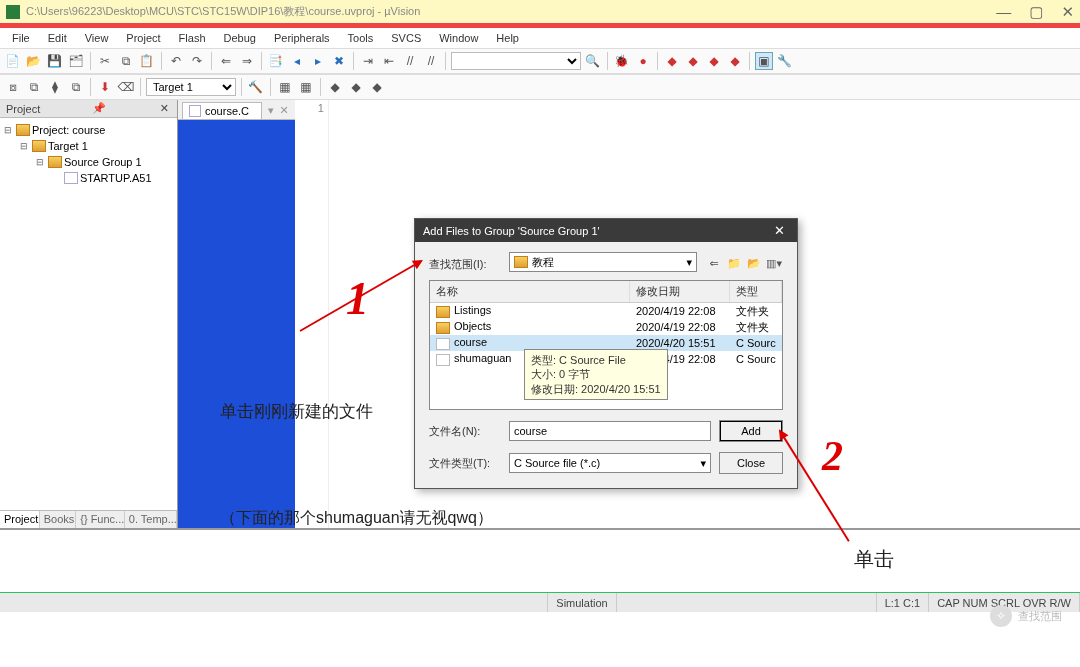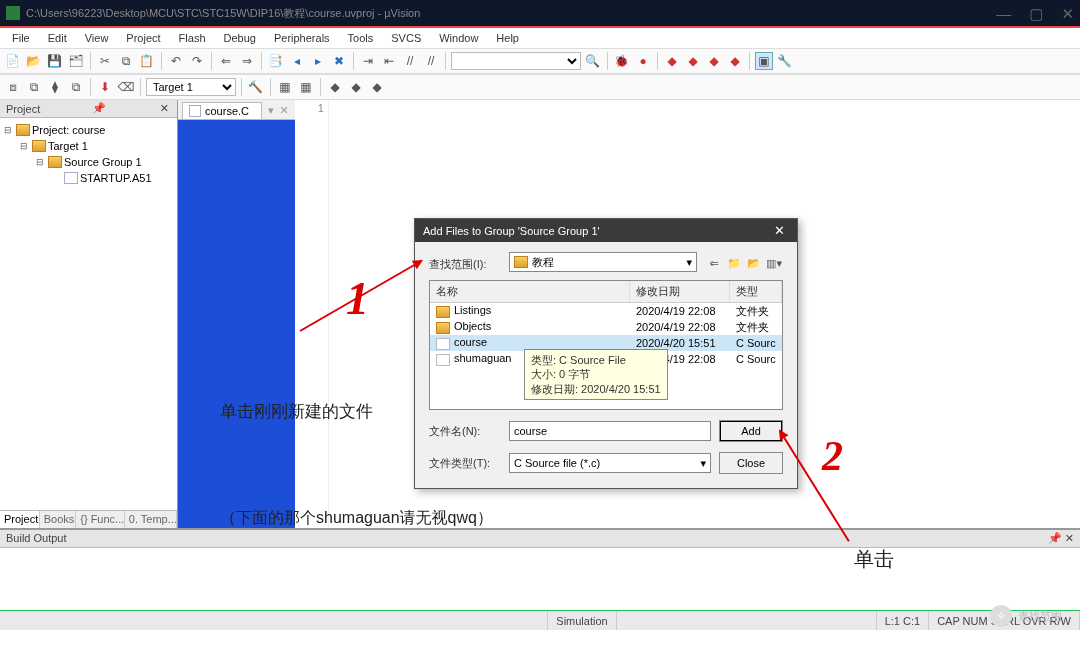--- a/index.html
+++ b/index.html
@@ -1,17 +1,17 @@
 <!DOCTYPE html>
 <html><head>
 <meta charset="utf-8">
 <style>
 * { margin:0; padding:0; box-sizing:border-box; font-family:"Microsoft YaHei","Segoe UI",Tahoma,sans-serif; font-size:11px; }
 body { background:#fff; width:1080px; height:667px; overflow:hidden; position:relative; }
-.titlebar { height:28px; background:#0f172a; border-bottom:2px solid #ef4444; display:flex; align-items:center; padding:0 6px; color:#999; }
+.titlebar { height:28px; background:#fef9c3; border-bottom:5px solid #ef4444; display:flex; align-items:center; padding:0 6px; color:#999; }
 .titlebar .appicon { width:14px; height:14px; background:#2a7d3a; margin-right:6px; }
 .titlebar .title { flex:1; color:#888; font-size:11px; }
 .winbtns { display:flex; gap:18px; color:#666; }
 .winbtns span { cursor:pointer; font-size:15px; line-height:1; }
 .menubar { height:20px; display:flex; align-items:center; padding:0 4px; gap:2px; background:#fff; color:#333; }
 .menubar span { padding:2px 8px; cursor:pointer; }
 .toolbar { height:26px; display:flex; align-items:center; padding:2px 4px; gap:3px; border-top:1px solid #ddd; border-bottom:1px solid #ddd; background:#fafafa; }
 .tbtn { width:18px; height:18px; border:1px solid transparent; display:flex; align-items:center; justify-content:center; cursor:pointer; font-size:12px; color:#555; }
 .tsep { width:1px; height:18px; background:#ccc; margin:0 2px; }
 .tsel { height:18px; border:1px solid #bbb; background:#fff; min-width:90px; font-size:11px; padding:0 2px; }
@@ -234,27 +234,20 @@
     <div class="editor-body">
       <div class="gutter">
         <div>1</div>
       </div>
       <div class="code"></div>
     </div>
   </div>
 </div>
 
 <div class="build-output">
-  <div class="bo-title">
-    <span>Build Output</span>
-    <span>
-      <span>📌</span>
-      <span>✕</span>
-    </span>
-  </div>
   <div class="bo-body"></div>
 </div>
 
 <div class="statusbar">
   <div class="seg fill"></div>
   <div class="seg">Simulation</div>
   <div class="seg" style="width:260px"></div>
   <div class="seg">L:1 C:1</div>
   <div class="seg">CAP NUM SCRL OVR R/W</div>
 </div>

